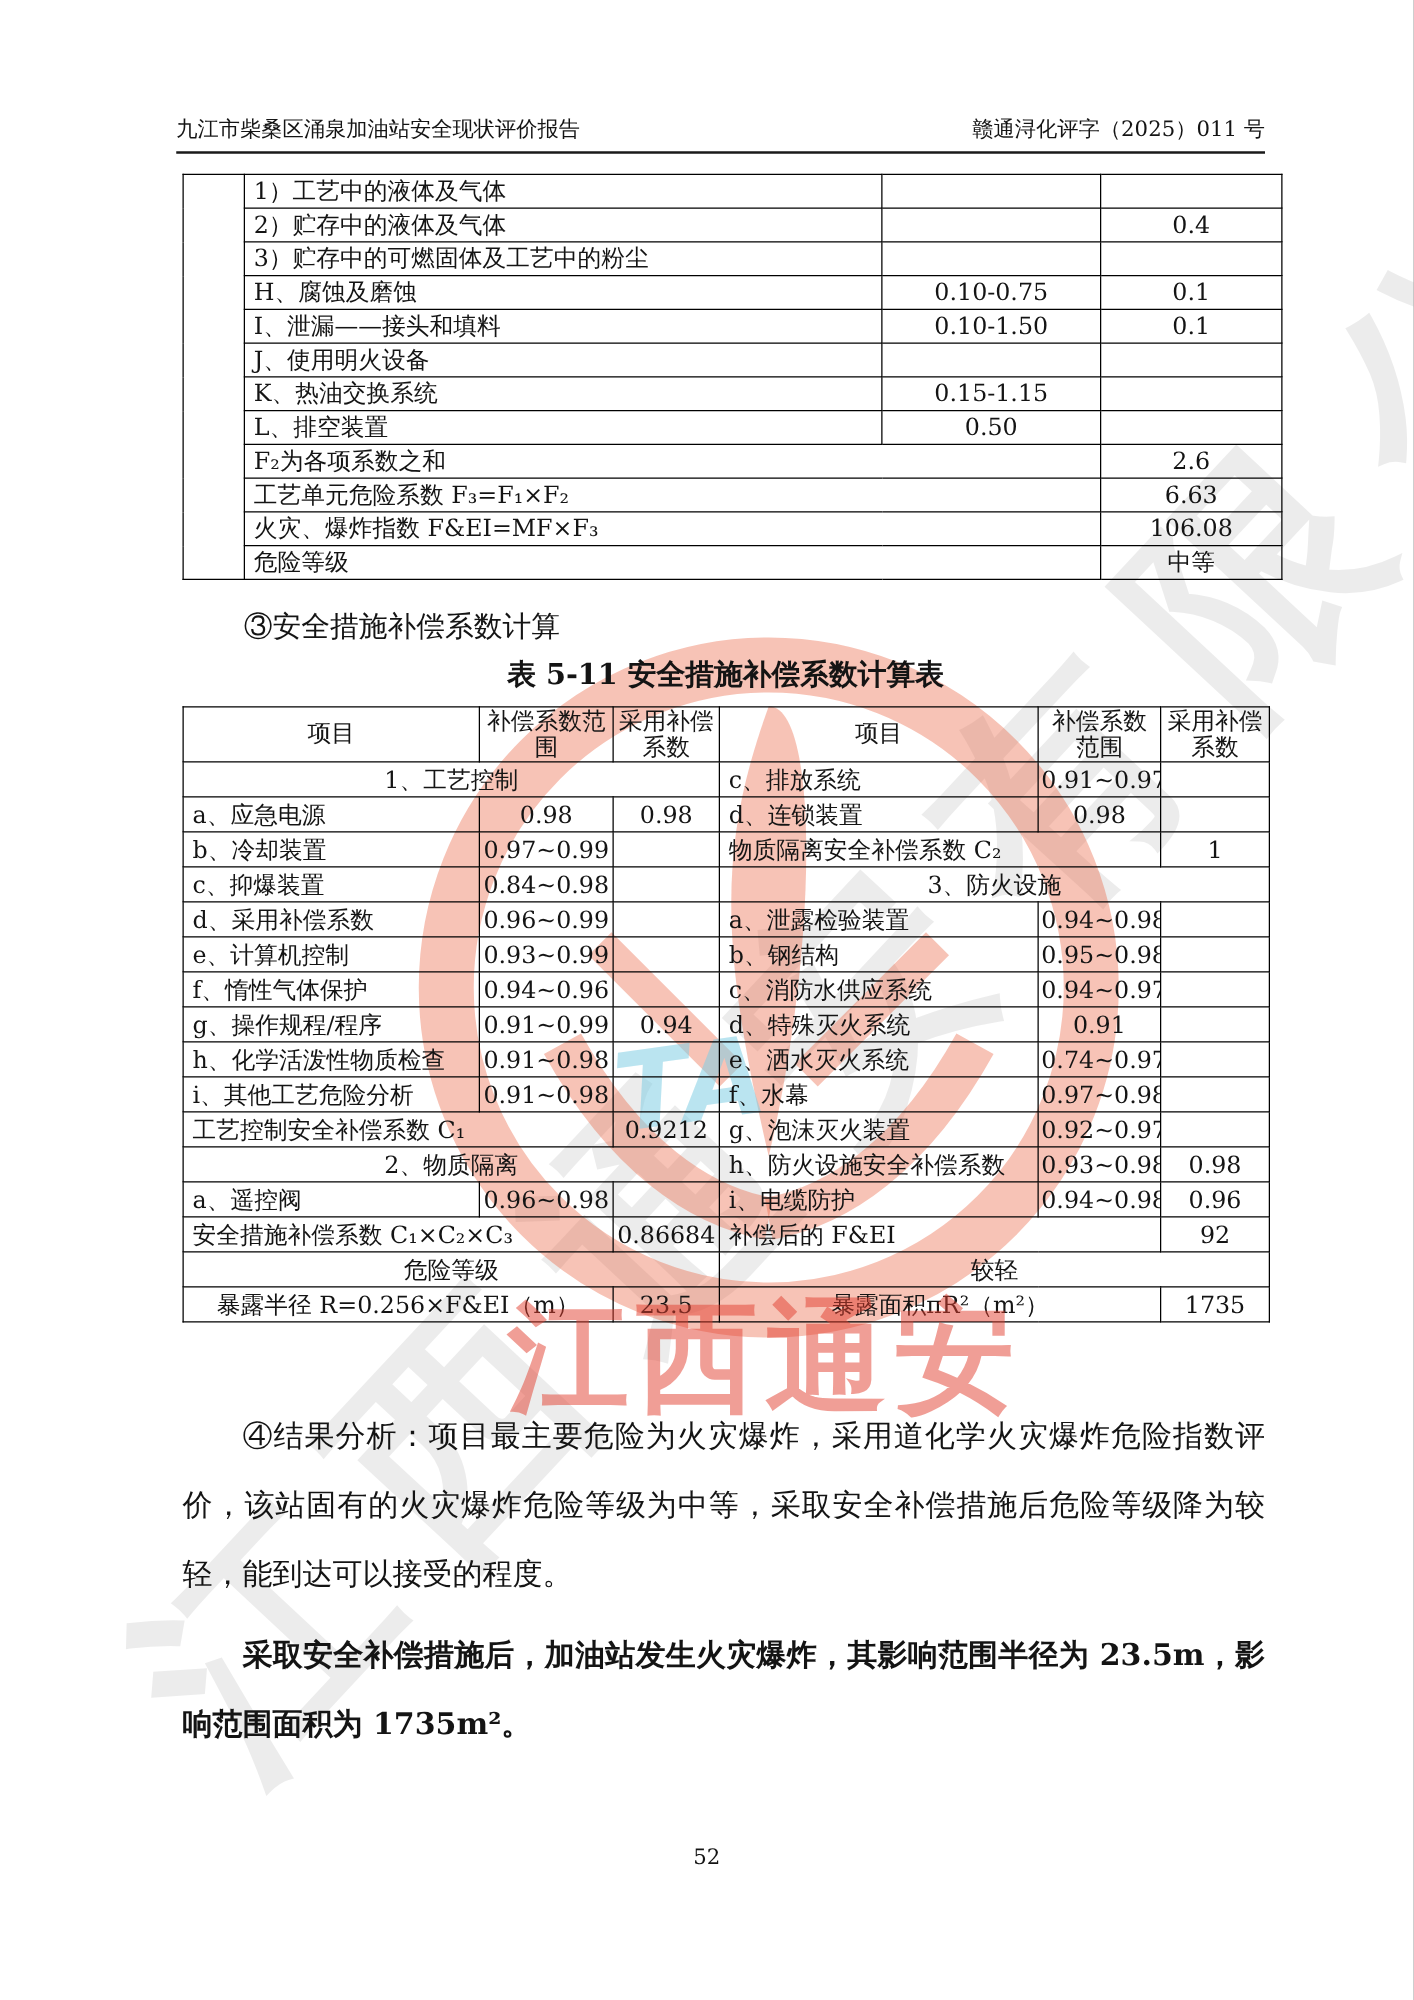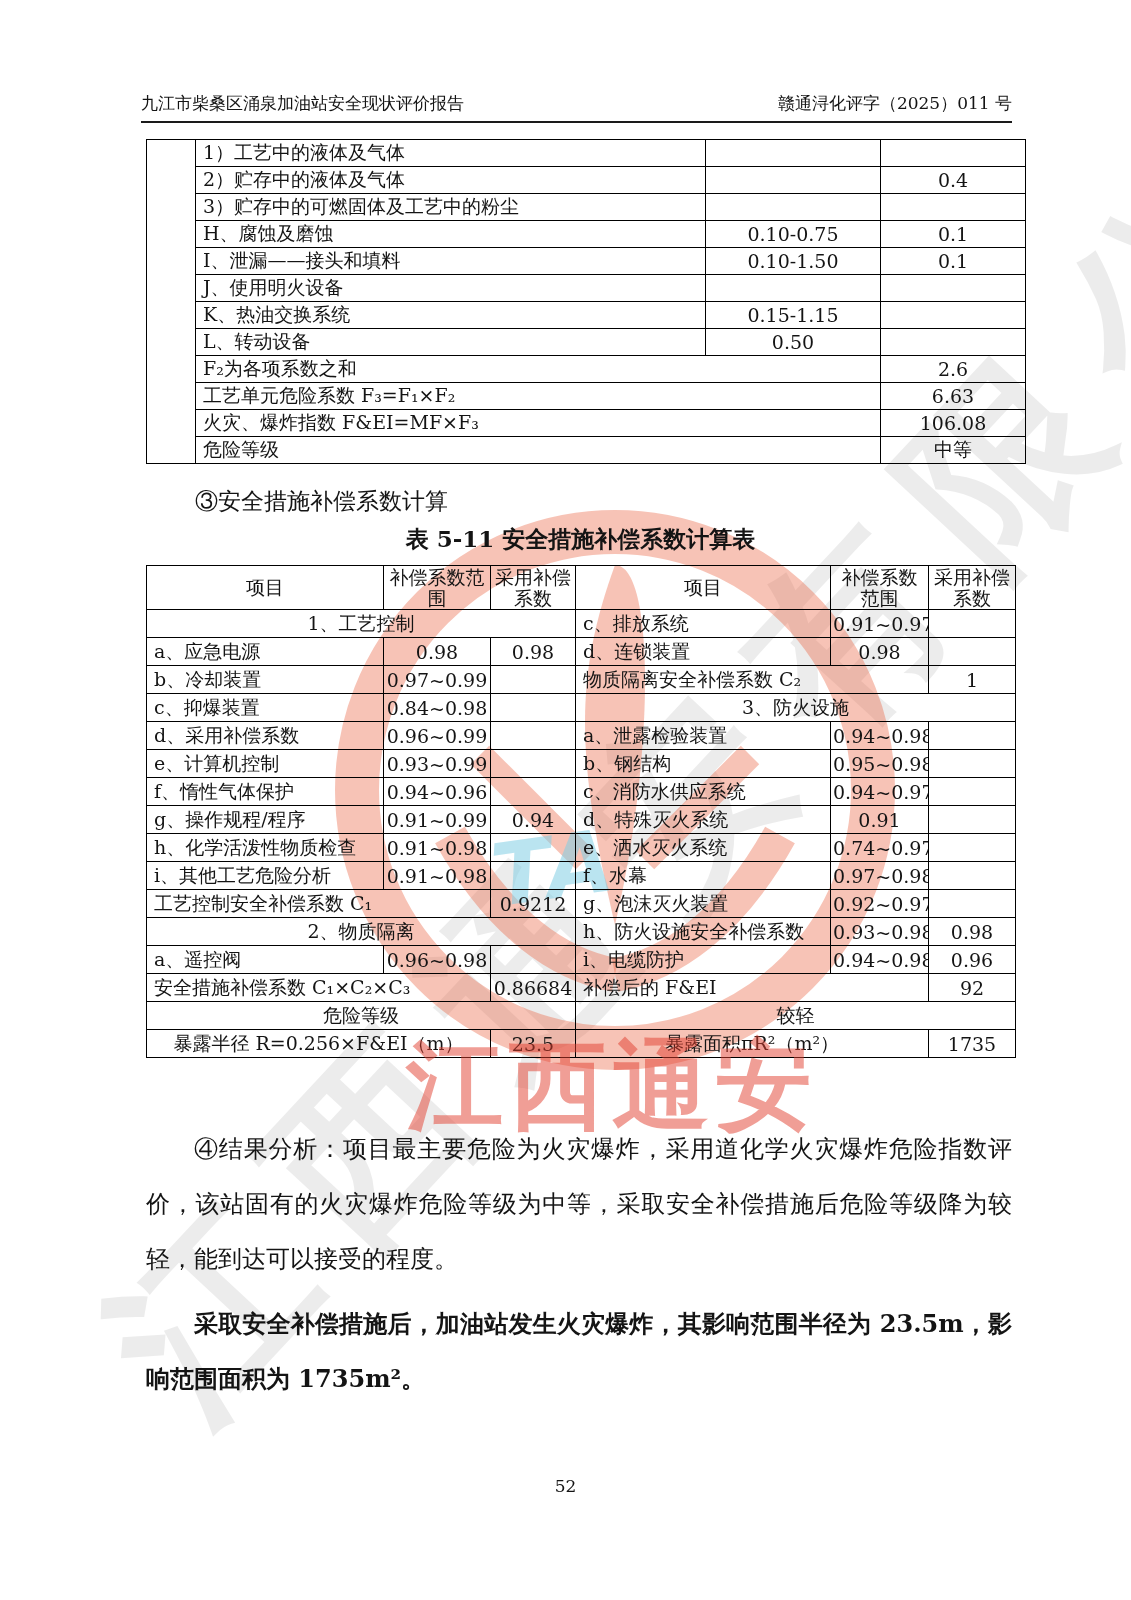--- a/index.html
+++ b/index.html
@@ -121,21 +121,21 @@
           <td class="al">J、使用明火设备</td>
           <td></td>
           <td></td>
         </tr>
         <tr>
           <td class="al">K、热油交换系统</td>
           <td>0.15-1.15</td>
           <td></td>
         </tr>
         <tr>
-          <td class="al">L、转动设备</td>
+          <td class="al">L、排空装置</td>
           <td>0.50</td>
           <td></td>
         </tr>
         <tr>
           <td colspan="2" class="al">F₂为各项系数之和</td>
           <td>2.6</td>
         </tr>
         <tr>
           <td colspan="2" class="al">工艺单元危险系数 F₃=F₁×F₂</td>
           <td>6.63</td>

